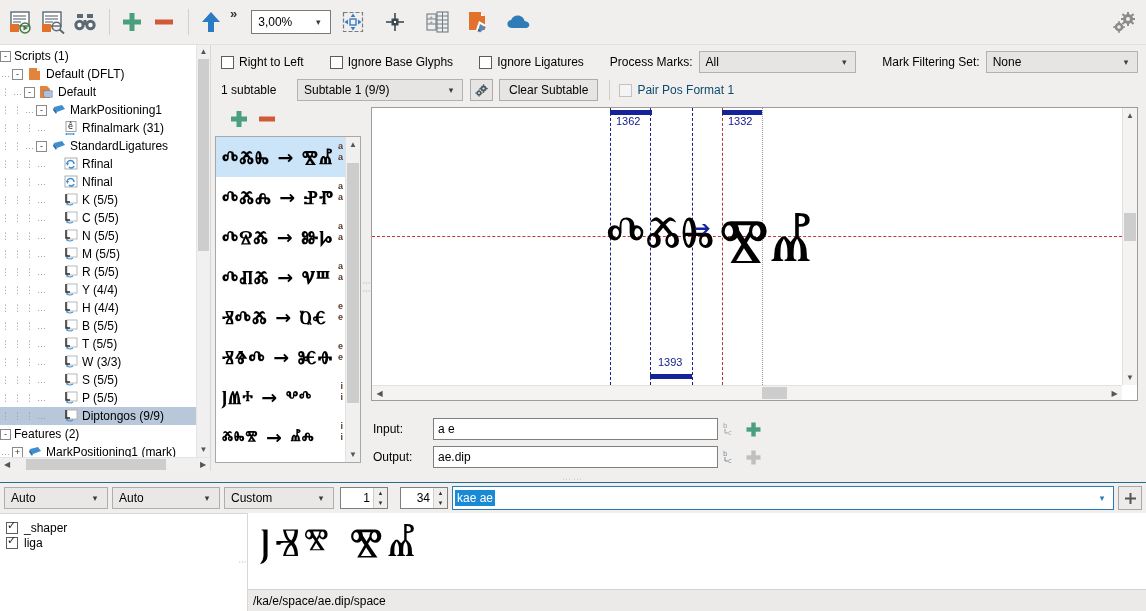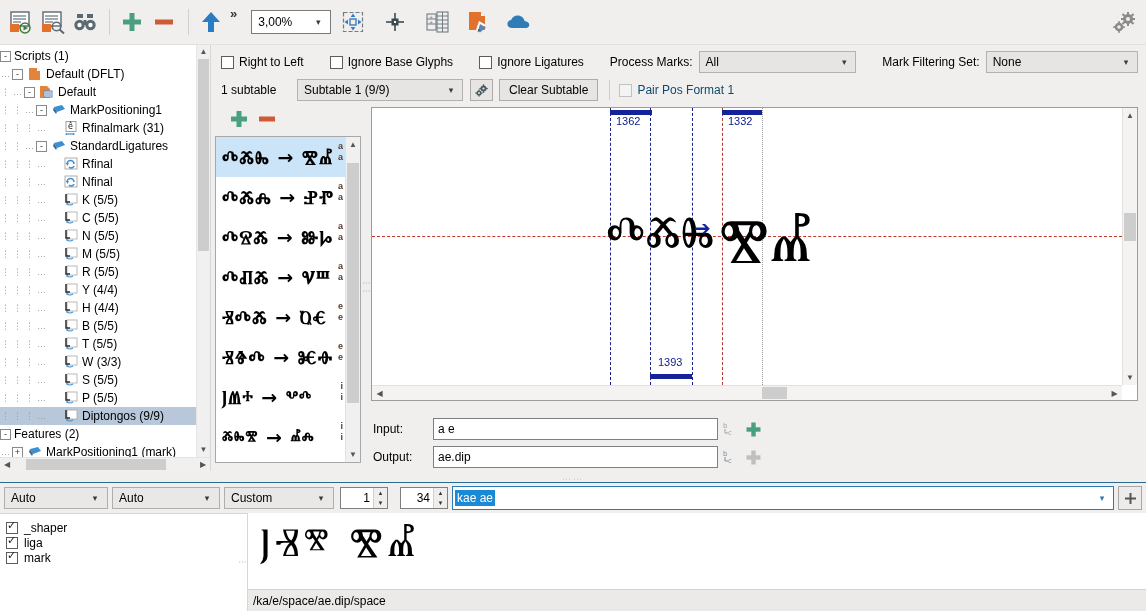--- a/index.html
+++ b/index.html
@@ -887,24 +887,20 @@
     <div class="featcol">
       <div id="feat-rows">
           <div class="featrow">
             <span class="cbx chk"></span>
             <span>_shaper</span>
           </div>
           <div class="featrow">
             <span class="cbx chk"></span>
             <span>liga</span>
           </div>
-          <div class="featrow">
-            <span class="cbx chk"></span>
-            <span>mark</span>
-          </div>
         </div>
       <div class="dots">⋮</div>
     </div>
     <div class="prevcol">
       <div class="preview">
         <div class="prevglyph">ⰬⰠⰺ ⰊⰌ</div>
       </div>
       <div class="statusbar">
         <span>/ka/e/space/ae.dip/space</span>
       </div>

